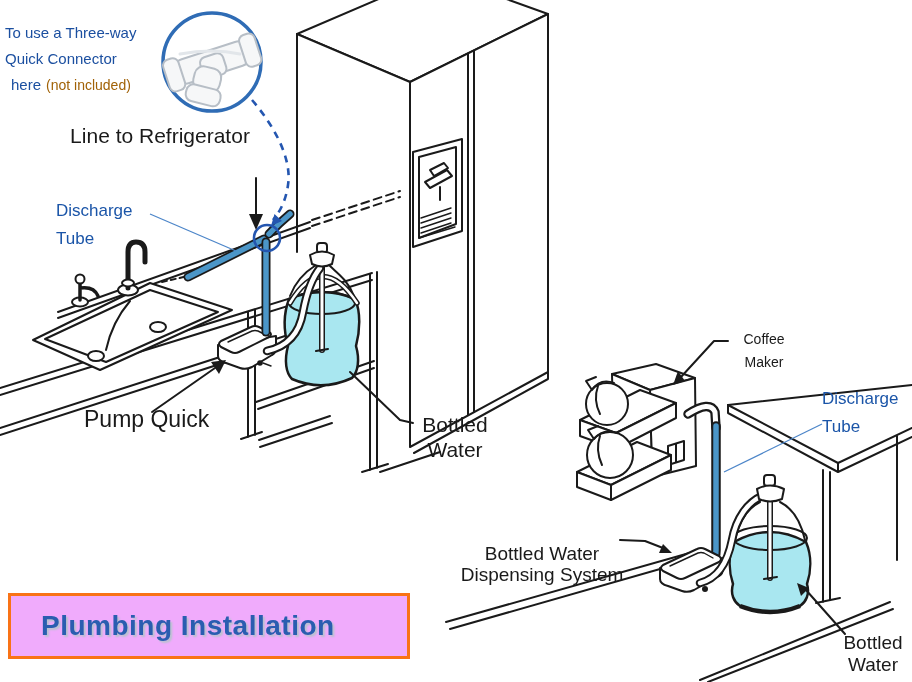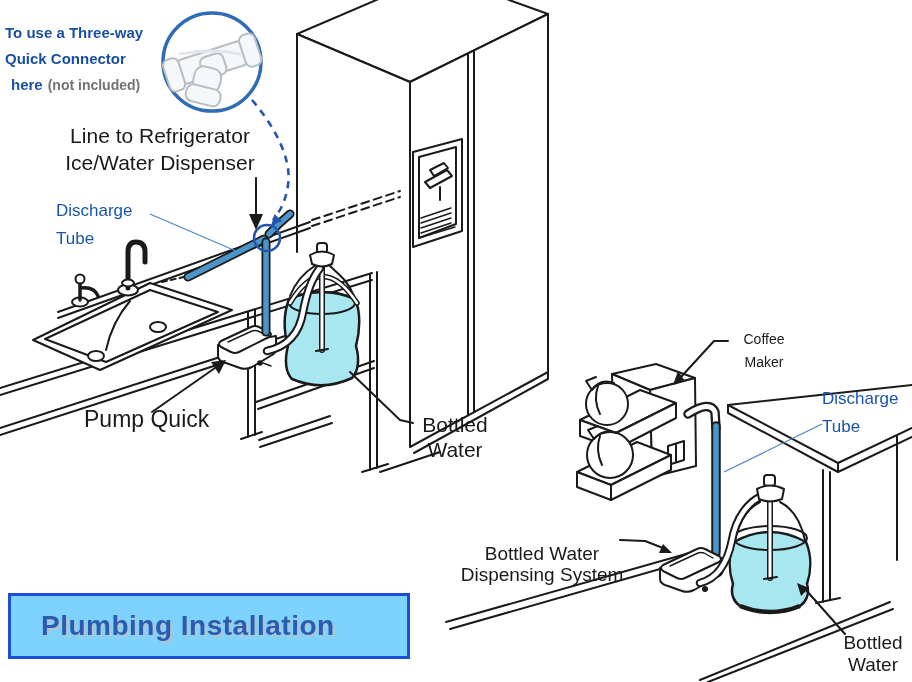--- a/index.html
+++ b/index.html
@@ -1,35 +1,35 @@
 <!DOCTYPE html>
 <html><head>
 <meta charset="utf-8">
 <style>
   html,body{margin:0;padding:0;background:#ffffff;}
   #stage{position:relative;width:912px;height:682px;background:#fff;overflow:hidden;
          font-family:"Liberation Sans","DejaVu Sans",sans-serif;}
   #art{position:absolute;left:0;top:0;}
   .lbl{position:absolute;color:#1a1a1a;white-space:nowrap;}
-  .blue-note{color:#1b4fa0;font-weight:bold;font-size:15px;line-height:26px;}
-  .note-rest{color:#737373;font-weight:bold;font-size:14px;margin-left:5px;}
+  .blue-note{color:#1b4fa0;font-weight:normal;font-size:15px;line-height:26px;}
+  .note-rest{color:#a16207;font-weight:normal;font-size:14px;margin-left:5px;}
   .black-label{color:#1a1a1a;}
   .blue-label{color:#1b55a8;font-weight:normal;font-size:17px;line-height:28px;}
   .center{text-align:center;}
   .fridge-label{left:52px;top:122px;width:216px;font-size:21px;line-height:27px;}
   .discharge-left{left:56px;top:197px;}
   .pump-label{left:84px;top:406px;font-size:23px;}
   .bottle-left{left:404px;top:412px;width:102px;font-size:21px;line-height:25px;}
   .coffee-label{left:722px;top:328px;width:84px;font-size:14px;line-height:23px;}
   .discharge-right{left:822px;top:385px;}
   .system-label{left:448px;top:527px;width:188px;font-size:19px;line-height:21px;margin-top:16px;}
   .bottle-right{left:834px;top:632px;width:78px;font-size:19px;line-height:22px;}
   .note-box{left:5px;top:20px;}
   #title-box{position:absolute;left:8px;top:593px;width:396px;height:60px;
-             border:3px solid #1d4ed8;background:#7dd3fc;}
+             border:3px solid #f97316;background:#f0abfc;}
   #title-box .t{margin-left:30px;line-height:60px;font-size:28px;font-weight:bold;
                 color:#2a5db0;letter-spacing:.5px;text-shadow:2px 2px 2px #b9c2cf;}
   
   .ln{fill:none;stroke:#1a1a1a;stroke-width:2;stroke-linecap:round;stroke-linejoin:round;}
   .fw{fill:#ffffff;stroke:#1a1a1a;stroke-width:2;stroke-linejoin:round;}
   .thin{stroke-width:1.4;}
   .dash{stroke-dasharray:8 5;}
   .leader-blue{stroke:#4d86c9;stroke-width:1.3;fill:none;}
   .casing{fill:none;stroke:#1a1a1a;stroke-linecap:round;stroke-linejoin:round;}
   .tube-blue{fill:none;stroke:#4b96c8;stroke-linecap:round;stroke-linejoin:round;}
@@ -260,21 +260,20 @@
 <div class="lbl note-box">
   <div class="blue-note">To use a Three-way</div>
   <div class="blue-note">Quick Connector</div>
   <div style="padding-left:6px;">
     <span class="blue-note">here</span><span class="note-rest">(not included)</span>
   </div>
 </div>
 
 <div class="lbl black-label center fridge-label">
   <div>Line to Refrigerator</div>
-  <div>Ice/Water Dispenser</div>
 </div>
 
 <div class="lbl blue-label discharge-left">
   <div>Discharge</div>
   <div>Tube</div>
 </div>
 
 <div class="lbl black-label pump-label">Pump Quick</div>
 
 <div class="lbl black-label center bottle-left">

